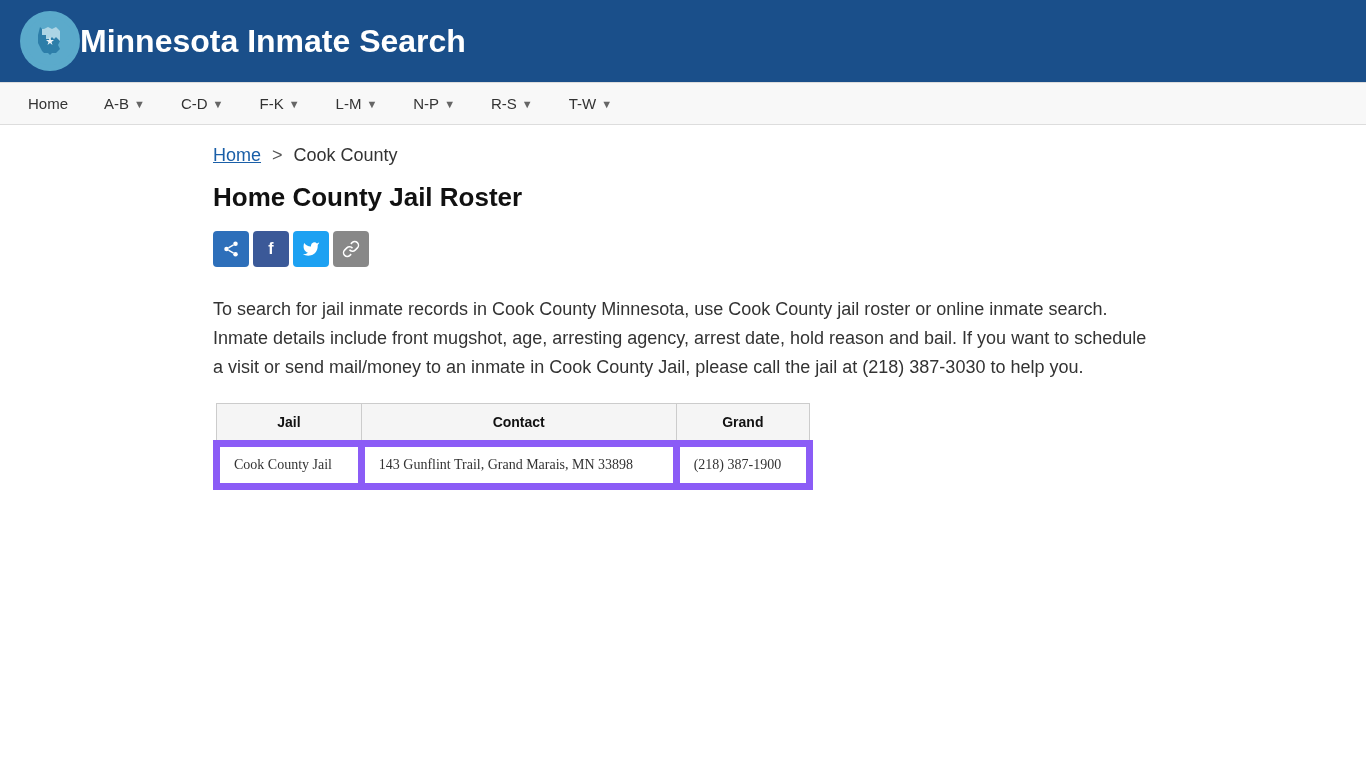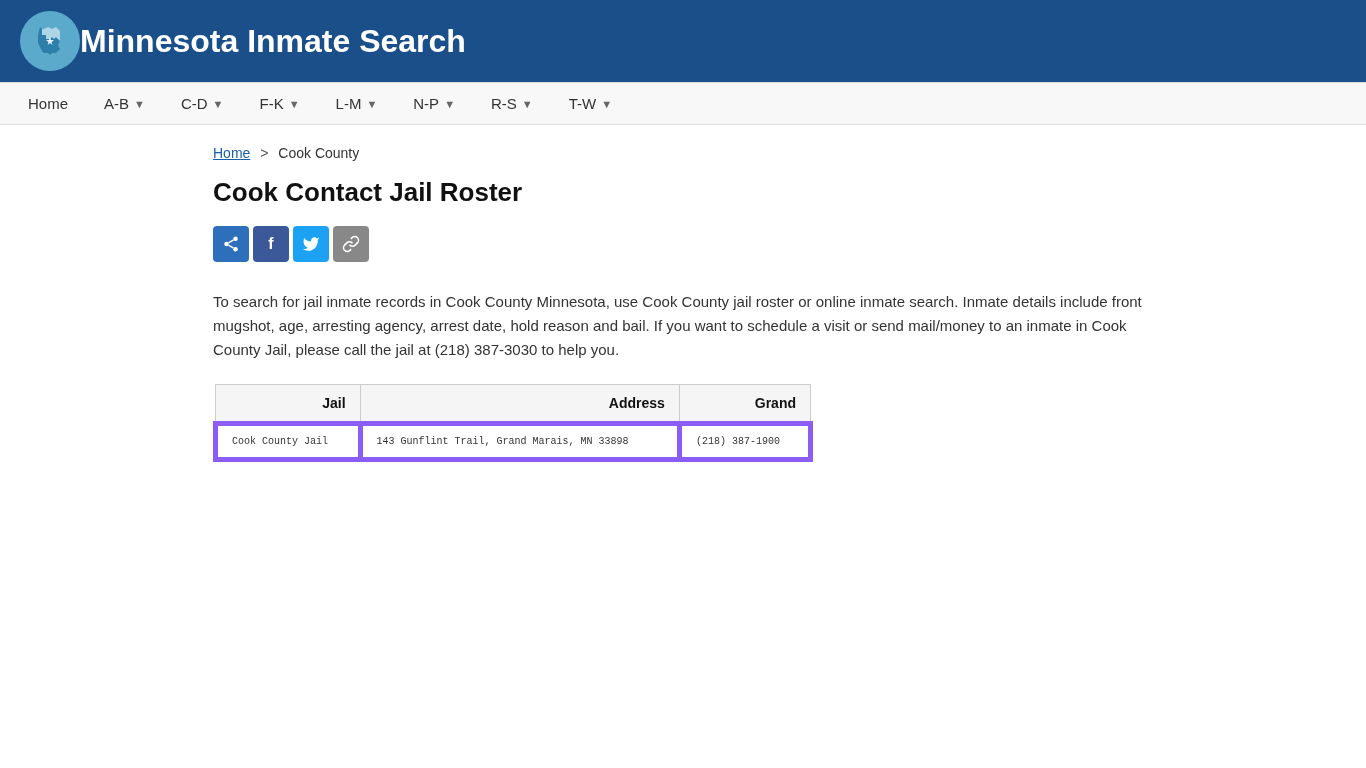--- a/index.html
+++ b/index.html
@@ -61,21 +61,21 @@
     
     .main-content {
       max-width: 1000px;
       margin: 0 auto;
       padding: 20px 30px;
     }
 
     
     .breadcrumb {
       font-family: Arial, sans-serif;
-      font-size: 14px;
+      font-size: 18px;
       margin-bottom: 16px;
       color: #333;
     }
 
     .breadcrumb a {
       color: #1a5fa8;
       text-decoration: underline;
     }
 
     .breadcrumb-separator {
@@ -126,21 +126,21 @@
       background-color: #1da1f2;
     }
 
     .social-btn.link {
       background-color: #888;
     }
 
     
     .description {
       font-family: Arial, sans-serif;
-      font-size: 15px;
+      font-size: 18px;
       line-height: 1.6;
       color: #333;
       margin-bottom: 22px;
     }
 
     
     .contact-heading {
       font-family: Arial, sans-serif;
       font-size: 15px;
       color: #333;
@@ -151,32 +151,32 @@
     .jail-table {
       border-collapse: collapse;
       margin-bottom: 24px;
       min-width: 600px;
     }
 
     .jail-table th {
       background-color: #f5f5f5;
       border: 1px solid #ccc;
       padding: 10px 14px;
-      text-align: right;
+      text-align: center;
       font-family: Arial, sans-serif;
       font-size: 14px;
       font-weight: bold;
       color: #111;
     }
 
     .jail-table td {
-      border: 5px solid #8b5cf6;
+      border: 7px solid #8b5cf6;
       padding: 10px 14px;
-      font-family: Liberation Mono, monospace;
-      font-size: 10px;
+      font-family: Liberation Serif, serif;
+      font-size: 14px;
       color: #333;
     }
 
     
     .bottom-description {
       font-family: Arial, sans-serif;
       font-size: 15px;
       line-height: 1.6;
       color: #333;
     }
@@ -245,21 +245,21 @@
 </nav>
 
 <div class="main-content">
 
   <div class="breadcrumb">
     <a href="#">Home</a>
     <span class="breadcrumb-separator">&gt;</span>
     <span>Cook County</span>
   </div>
 
-  <h2 class="page-title">Cook Contact Jail Roster</h2>
+  <h2 class="page-title">Home County Jail Roster</h2>
 
   <div class="social-buttons">
     <a class="social-btn share" title="Share">
       <svg width="18" height="18" viewBox="0 0 24 24" fill="white" xmlns="http://www.w3.org/2000/svg">
         <circle cx="18" cy="5" r="3"></circle>
         <circle cx="6" cy="12" r="3"></circle>
         <circle cx="18" cy="19" r="3"></circle>
         <line x1="8.59" y1="13.51" x2="15.42" y2="17.49" stroke="white" stroke-width="2"></line>
         <line x1="15.41" y1="6.51" x2="8.59" y2="10.49" stroke="white" stroke-width="2"></line>
       </svg>
@@ -280,21 +280,21 @@
     </a>
   </div>
 
   <p class="description">To search for jail inmate records in Cook County Minnesota, use Cook County jail roster or online inmate search. Inmate details include front mugshot, age, arresting agency, arrest date, hold reason and bail. If you want to schedule a visit or send mail/money to an inmate in Cook County Jail, please call the jail at (218) 387-3030 to help you.</p>
 
 
   <table class="jail-table">
     <thead>
       <tr>
         <th>Jail</th>
-        <th>Address</th>
+        <th>Contact</th>
         <th>Grand</th>
       </tr>
     </thead>
     <tbody id="table-body">
     <tr>
           <td>Cook County Jail</td>
           <td>143 Gunflint Trail, Grand Marais, MN 33898</td>
           <td>(218) 387-1900</td>
         </tr>
       </tbody>

